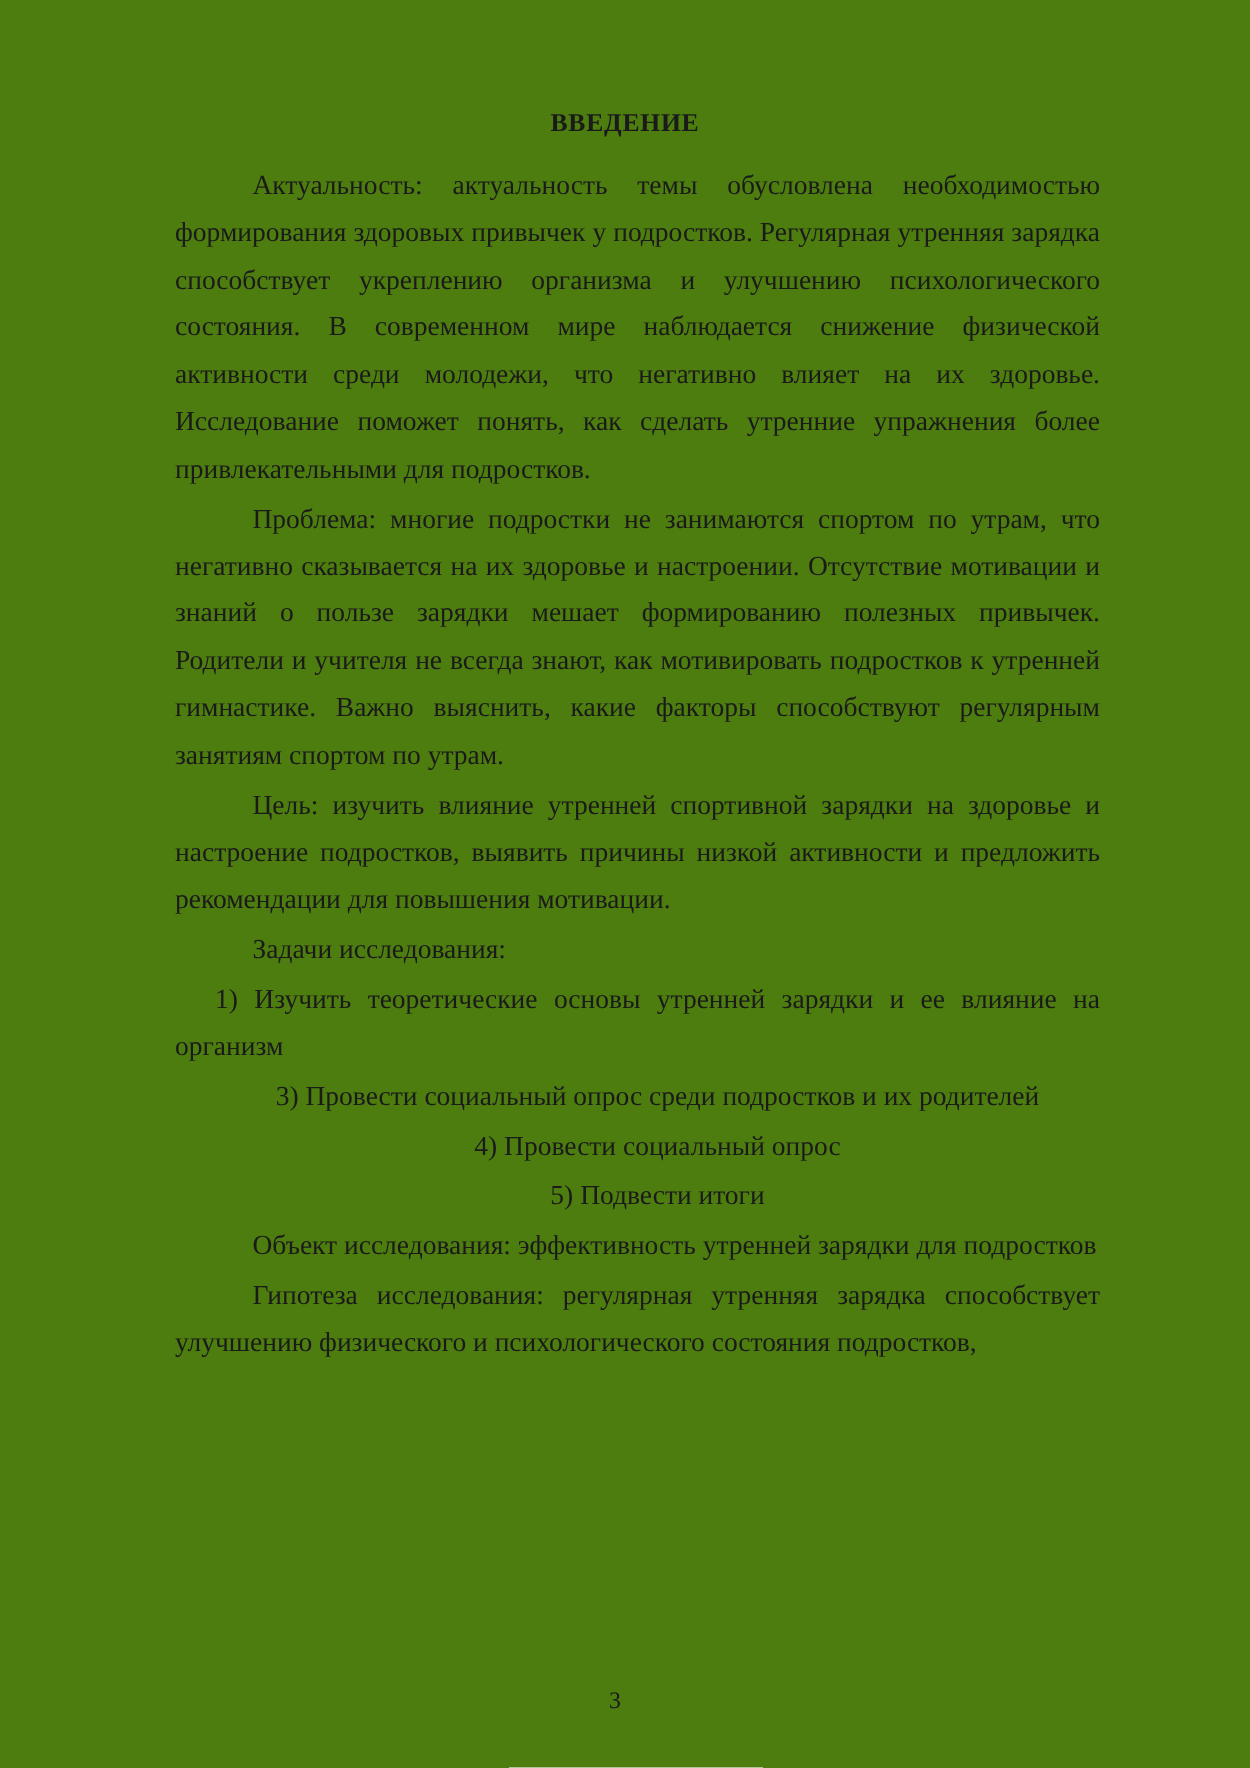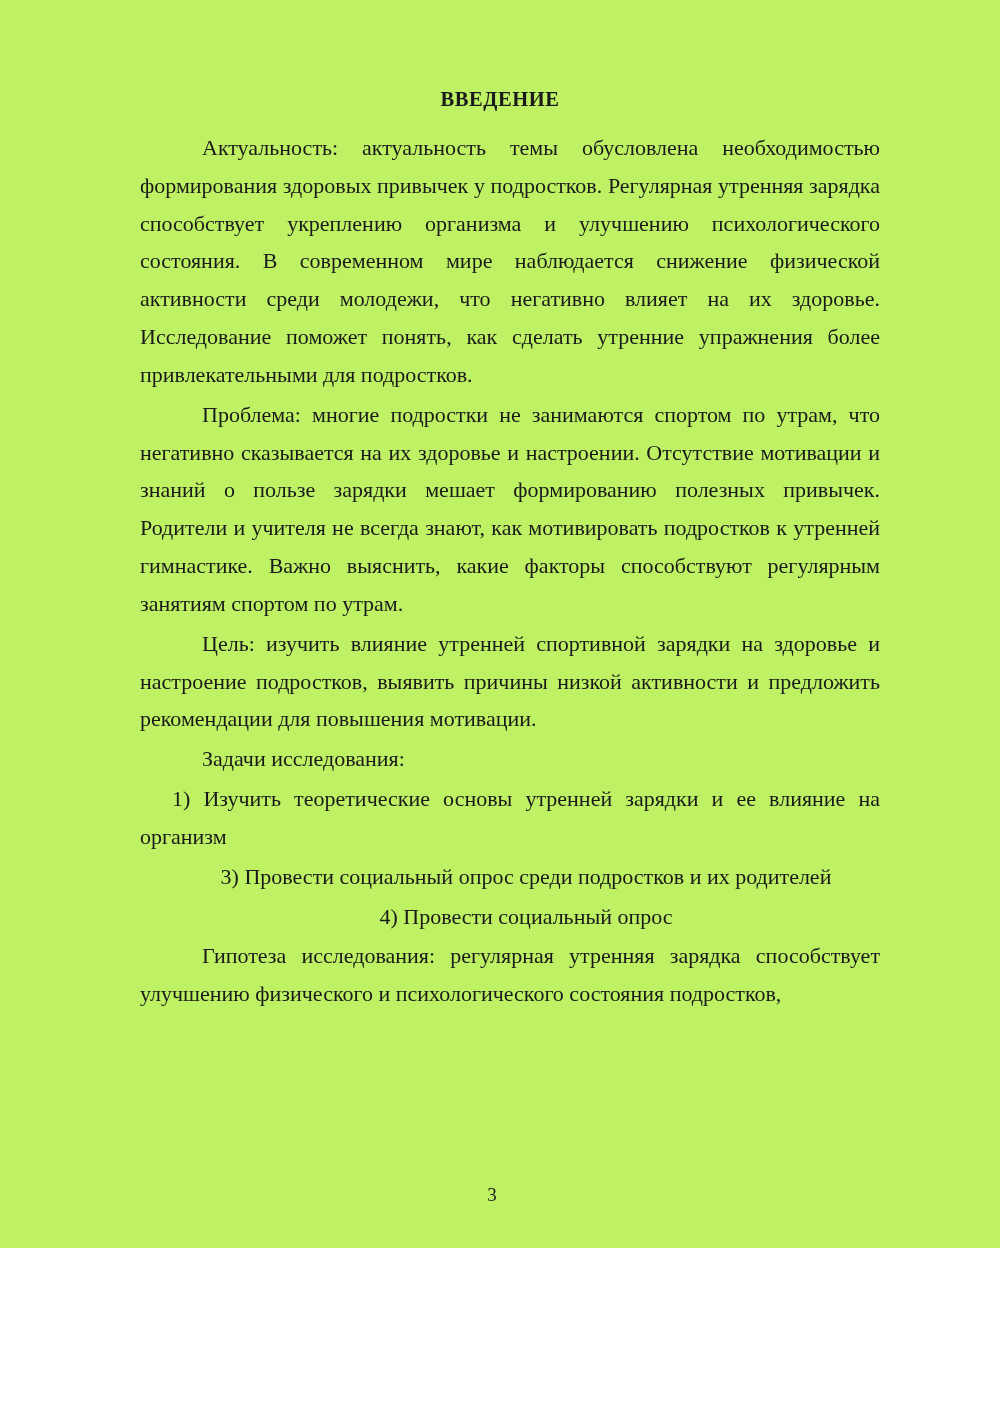--- a/index.html
+++ b/index.html
@@ -7,23 +7,23 @@
     padding: 0;
     background: #ffffff;
   }
   body {
     font-family: "Liberation Serif", "DejaVu Serif", serif;
     color: #1a1a1a;
   }
   .page {
     position: relative;
     width: 1000px;
-    height: 1248px;
+    height: 1414px;
     margin: 0 auto;
-    background: #bef264;
+    background: #4d7c0f;
     box-sizing: border-box;
     padding: 88px 62px 40px 140px;
   }
   .doc-title {
     text-align: center;
     font-weight: bold;
     font-size: 20.5px;
     letter-spacing: 0.6px;
     margin: 0 0 18px 0;
     padding-right: 78px;
@@ -64,18 +64,20 @@
   <h1 class="doc-title">ВВЕДЕНИЕ</h1>
 
   <p class="para">Актуальность: актуальность темы обусловлена необходимостью формирования здоровых привычек у подростков. Регулярная утренняя зарядка способствует укреплению организма и улучшению психологического состояния. В современном мире наблюдается снижение физической активности среди молодежи, что негативно влияет на их здоровье. Исследование поможет понять, как сделать утренние упражнения более привлекательными для подростков.</p>
   <p class="para">Проблема: многие подростки не занимаются спортом по утрам, что негативно сказывается на их здоровье и настроении. Отсутствие мотивации и знаний о пользе зарядки мешает формированию полезных привычек. Родители и учителя не всегда знают, как мотивировать подростков к утренней гимнастике. Важно выяснить, какие факторы способствуют регулярным занятиям спортом по утрам.</p>
   <p class="para">Цель: изучить влияние утренней спортивной зарядки на здоровье и настроение подростков, выявить причины низкой активности и предложить рекомендации для повышения мотивации.</p>
   <p class="para">Задачи исследования:</p>
 
   <p class="para list-item">1) Изучить теоретические основы утренней зарядки и ее влияние на организм</p>
   <p class="para list-item-short">3) Провести социальный опрос среди подростков и их родителей</p>
   <p class="para list-item-short">4) Провести социальный опрос</p>
+  <p class="para list-item-short">5) Подвести итоги</p>
 
+  <p class="para">Объект исследования: эффективность утренней зарядки для подростков</p>
   <p class="para">Гипотеза исследования: регулярная утренняя зарядка способствует улучшению физического и психологического состояния подростков,</p>
 
   <div class="page-number">3</div>
 
 </div>
 
 </body></html>

